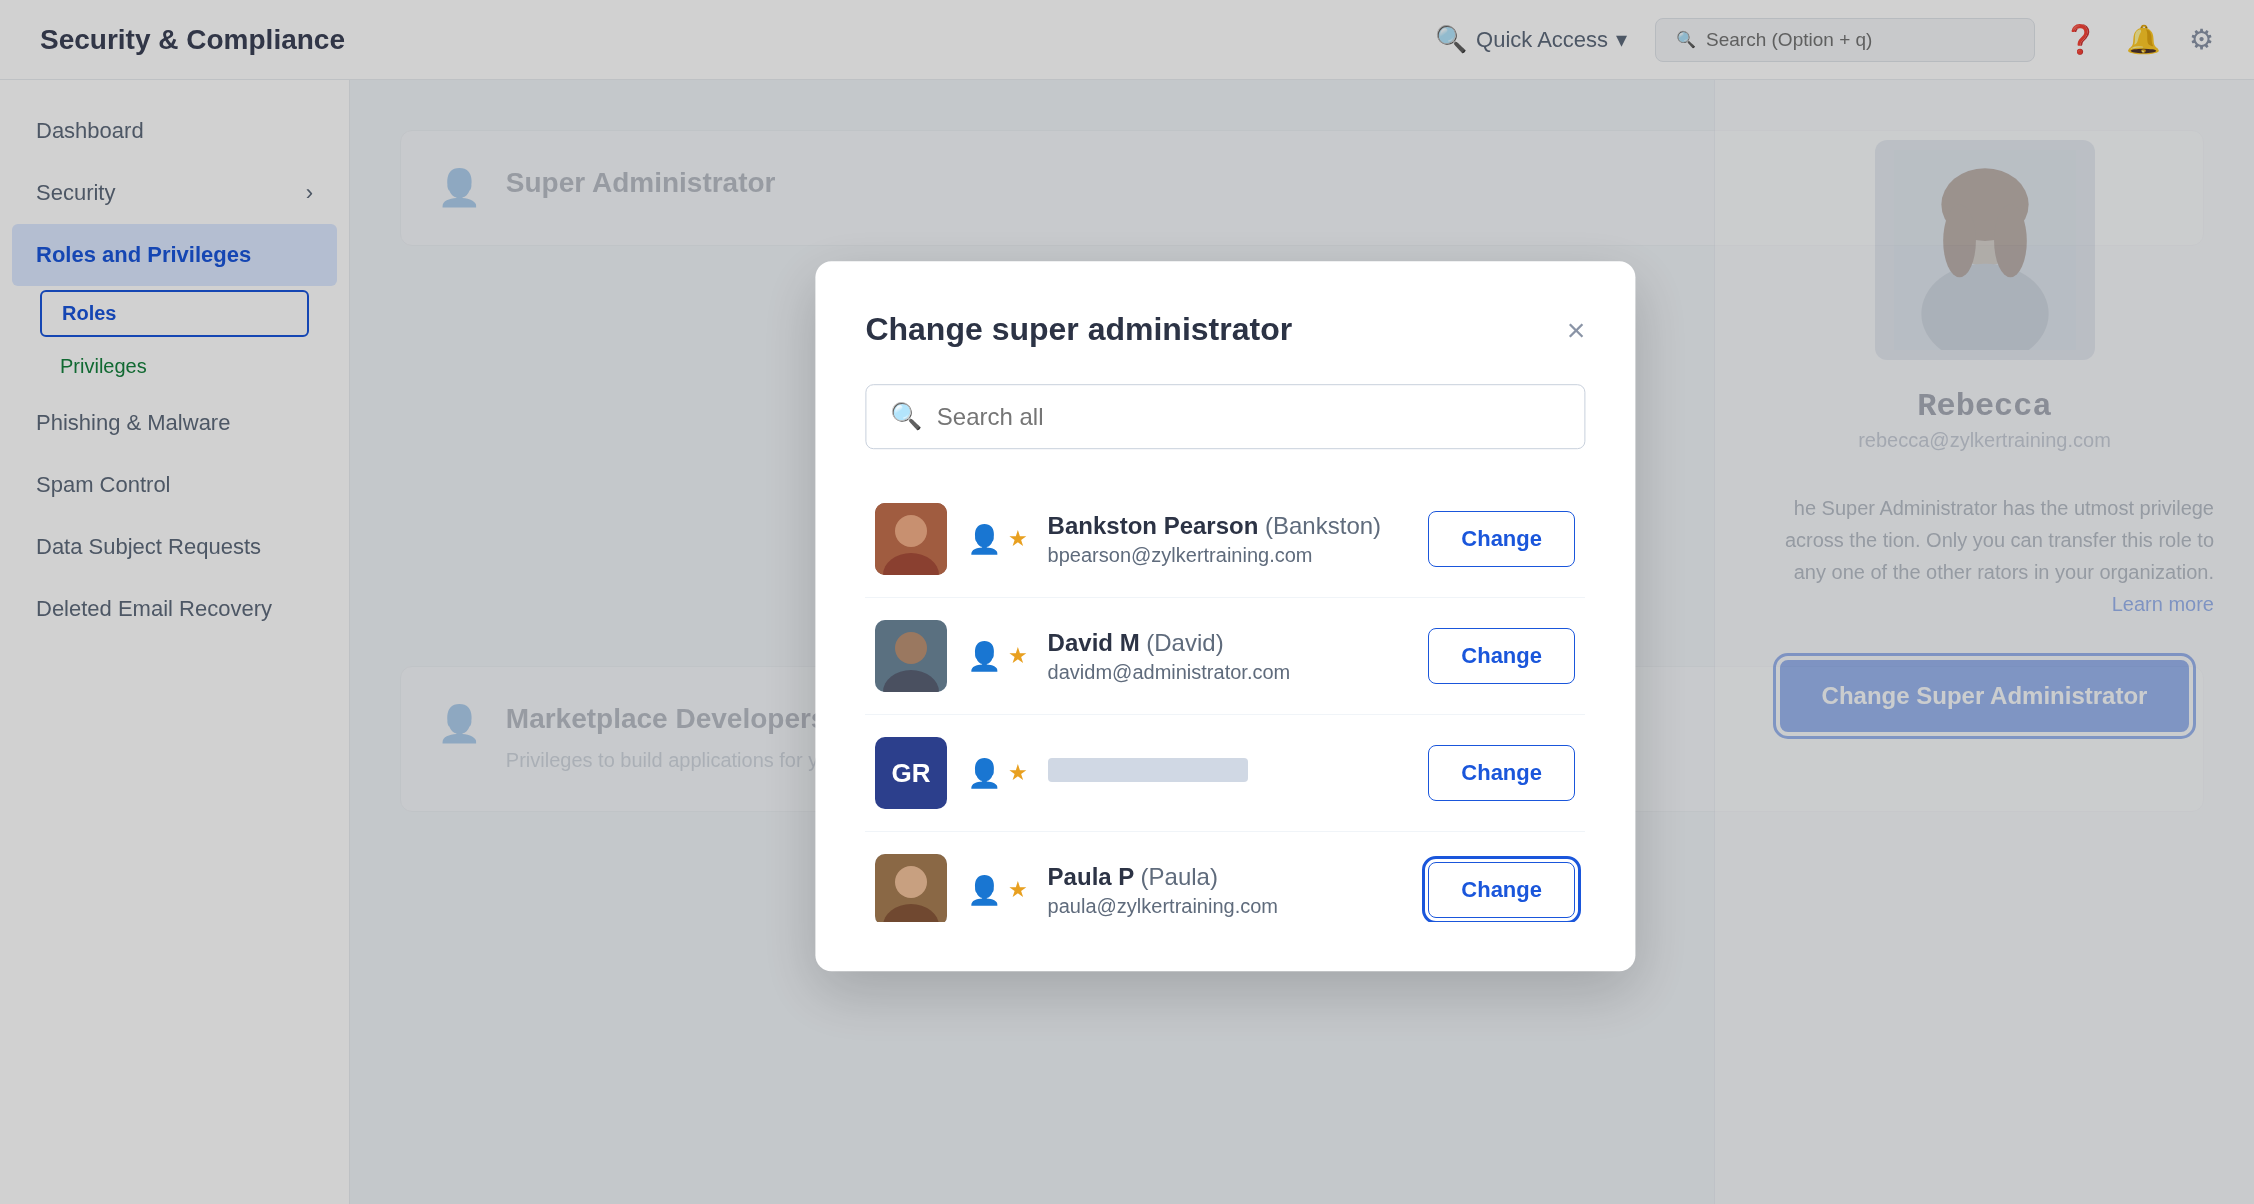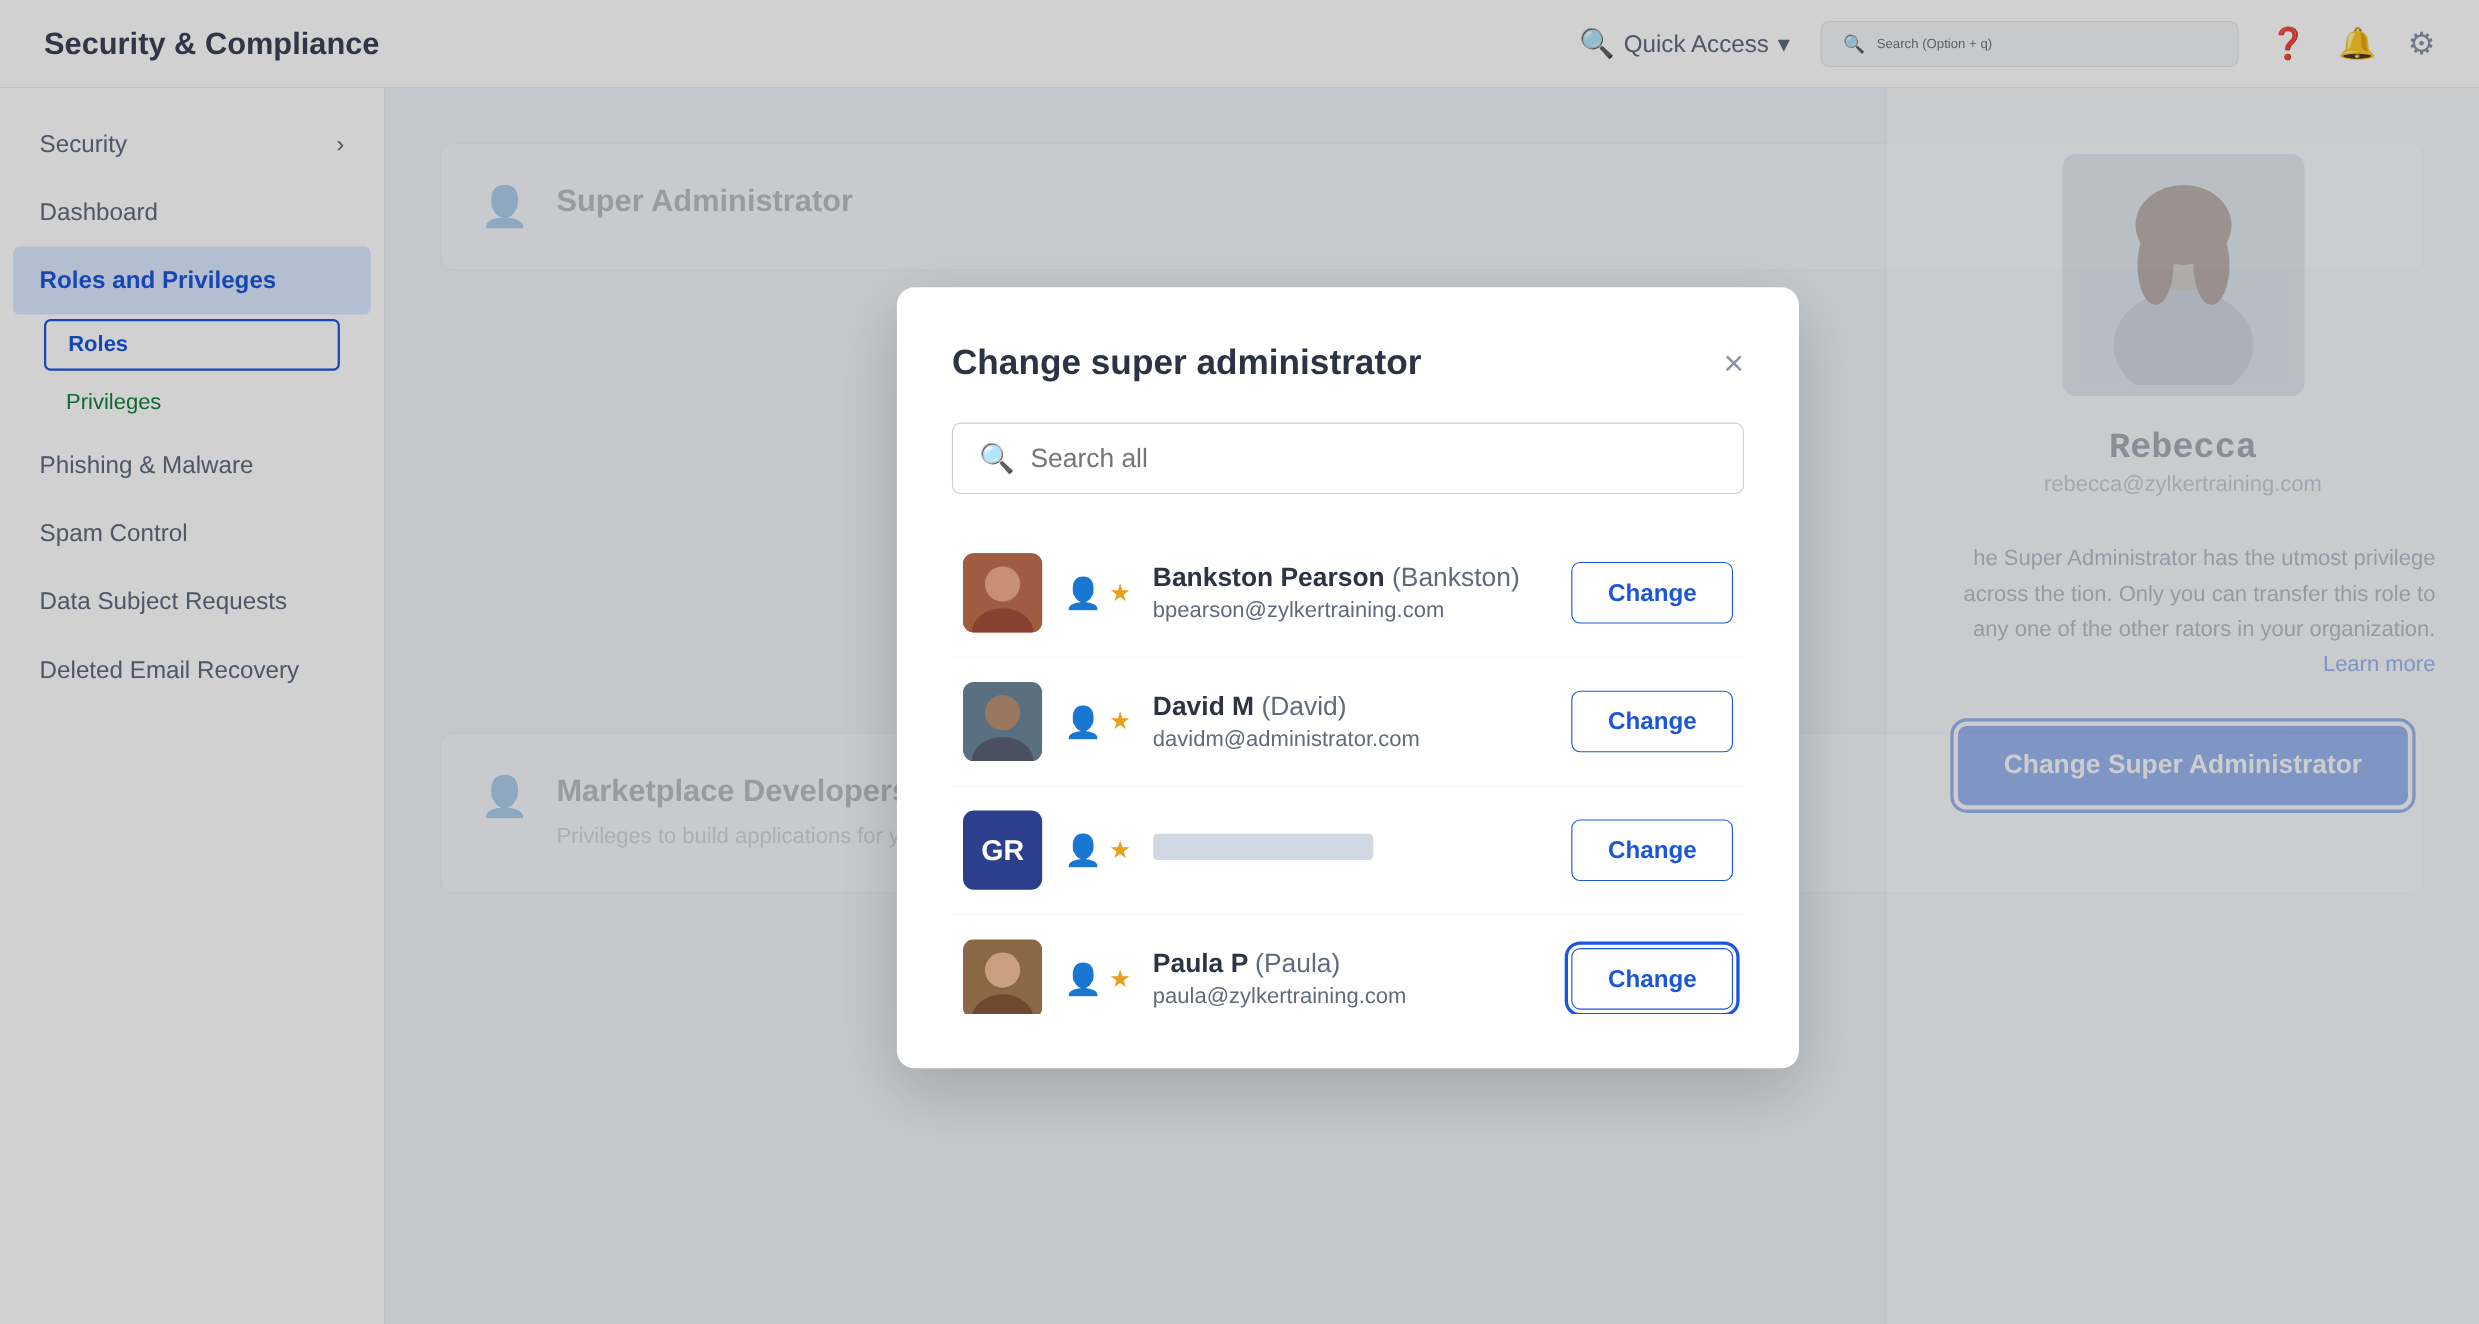--- a/index.html
+++ b/index.html
@@ -16,21 +16,21 @@
     .quick-access-btn {
       display: flex; align-items: center; gap: 8px;
       font-size: 22px; color: #5f6b7c; cursor: pointer; background: none; border: none;
     }
     .search-box {
       display: flex; align-items: center; gap: 10px;
       background: #f4f6f8; border: 1px solid #e0e4ea; border-radius: 8px;
       padding: 10px 20px; width: 380px;
     }
     .search-box input {
-      background: none; border: none; outline: none; font-size: 12px; color: #0369a1; width: 100%;
+      background: none; border: none; outline: none; font-size: 19px; color: #0369a1; width: 100%;
     }
     .header-icons { display: flex; align-items: center; gap: 28px; }
     .header-icon { font-size: 28px; color: #8a94a6; cursor: pointer; }
 
     
     .sidebar {
       position: fixed; top: 80px; left: 0; width: 350px; height: calc(100vh - 80px);
       background: #fff; border-right: 1px solid #e8ecf0; overflow-y: auto; padding: 20px 0;
     }
     .sidebar-item {
@@ -167,25 +167,25 @@
     <div class="header-icons">
       <span class="header-icon">❓</span>
       <span class="header-icon">🔔</span>
       <span class="header-icon">⚙</span>
     </div>
   </div>
 </header>
 
 <nav class="sidebar">
   <div class="sidebar-item">
+    <span>Dashboard</span>
+  </div>
+  <div class="sidebar-item">
     <span>Security</span>
     <span>›</span>
-  </div>
-  <div class="sidebar-item">
-    <span>Dashboard</span>
   </div>
   <div class="sidebar-item active">
     <span>Roles and Privileges</span>
   </div>
   <div class="sidebar-sub-item active">
     <span>Roles</span>
   </div>
   <div class="sidebar-sub-item">
     <span>Privileges</span>
   </div>

